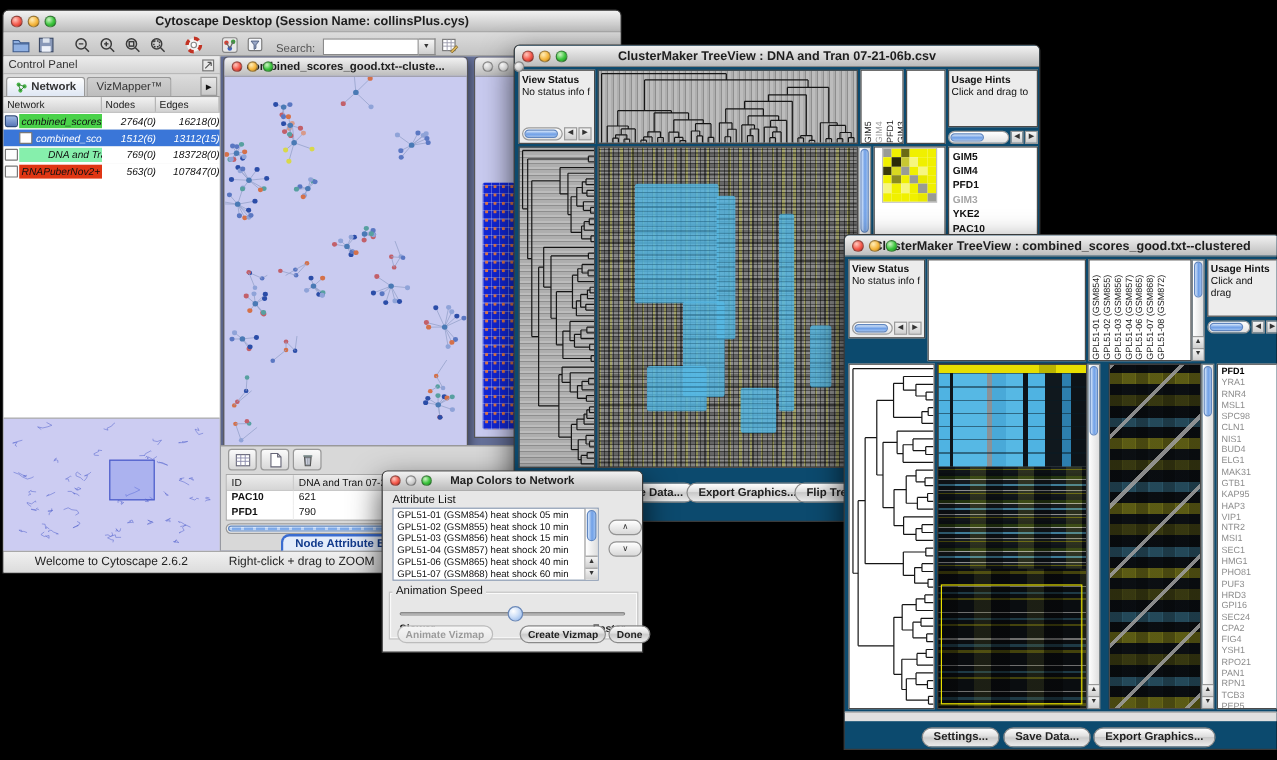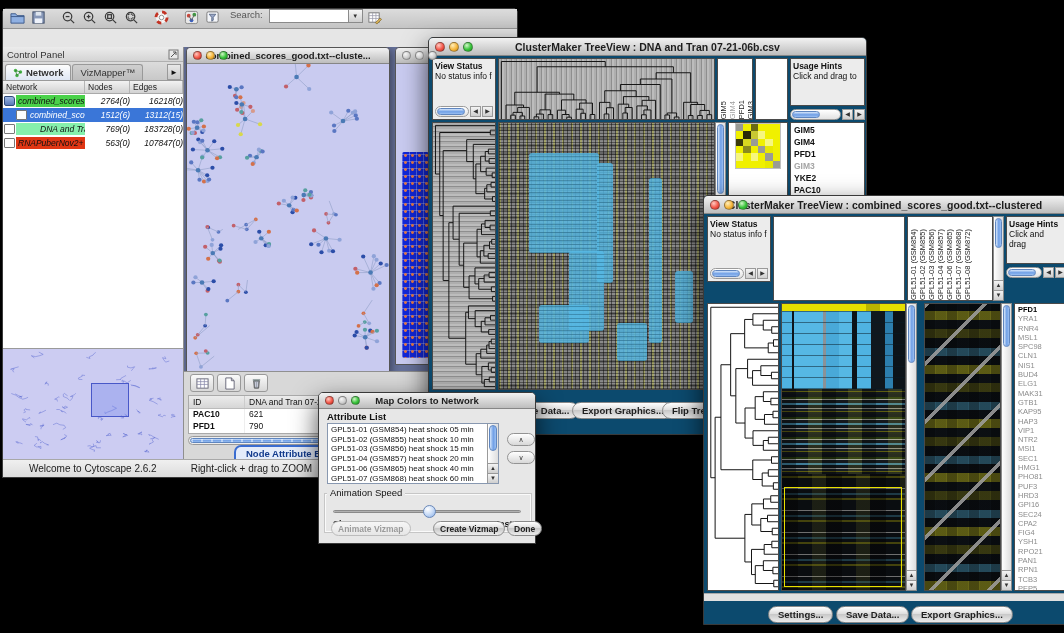--- a/index.html
+++ b/index.html
@@ -36,21 +36,21 @@
   font-size:6px;line-height:9px;text-align:center;color:#333;margin-left:1px;}
 .vscr{position:absolute;width:11px;border:1px solid #8a8a8a;background:linear-gradient(90deg,#fff,#dedede);}
 .vscr .pill{position:absolute;left:1px;right:1px;top:1px;border-radius:5px;height:55px;
   background:linear-gradient(90deg,#d6e6fb,#6f9fe6 55%,#9cc0f2);border:1px solid #5f86c0;}
 .vscr .ars{position:absolute;bottom:0;left:0;right:0;}
 .vscr .ar{height:10px;border-top:1px solid #999;background:linear-gradient(#f4f4f4,#cfcfcf);
   font-size:6px;line-height:9px;text-align:center;color:#333;}
 
 #mainwin{left:2px;top:8px;width:516px;height:470px;}
 #toolbar{height:20px;background:linear-gradient(#dcdcdc,#c4c4c4);border-bottom:1px solid #949494;
-  display:flex;align-items:flex-start;gap:3px;padding:0 5px;}
+  display:flex;align-items:flex-end;gap:3px;padding:0 5px;}
 .tico{width:18px;height:17px;display:flex;align-items:center;justify-content:center;}
 .tico svg{width:15px;height:15px;}
 .tsep{width:6px;}
 #searchlbl{font-size:9.5px;color:#555;margin-left:6px;}
 #searchbox{display:flex;margin-left:3px;}
 #searchbox input{width:80px;height:14px;border:1px solid #8a8a8a;font-size:9px;background:#fff;}
 #searchbox .drop{width:14px;height:14px;border:1px solid #8a8a8a;border-left:none;
   background:linear-gradient(#f6f6f6,#cfcfcf);font-size:6px;line-height:13px;text-align:center;color:#333;}
 #mainbody{position:absolute;left:0;right:0;top:38px;bottom:18px;}
 #statusbar{position:absolute;left:0;right:0;bottom:0;height:18px;background:linear-gradient(#f0f0f0,#dcdcdc);
@@ -165,21 +165,21 @@
 .sel-rect{position:absolute;left:2px;right:3px;top:183px;height:100px;border:1px solid #e8e000;}
 
 .tv2-zoom{background-color:#141a1e;background-image:
   repeating-linear-gradient(135deg,rgba(160,160,160,.85) 0 3px,transparent 3px 41px),
   repeating-linear-gradient(90deg,rgba(0,0,0,.3) 0 10px,transparent 10px 11px,rgba(0,0,0,.12) 11px 21px,transparent 21px 22px),
   repeating-linear-gradient(0deg,rgba(118,116,22,.85) 0 9px,rgba(10,14,18,.9) 9px 18px,rgba(46,96,118,.8) 18px 26px,
    rgba(10,14,18,.95) 26px 36px,rgba(72,72,16,.8) 36px 45px,rgba(12,16,20,.9) 45px 54px);}
 
 #dlg{left:318px;top:392px;width:218px;height:152px;background:#e7e7e7;}
 #dlg .body{position:relative;font-size:9.5px;}
-#attrlbl{position:absolute;left:8px;top:2px;color:#111;font-weight:bold;}
+#attrlbl{position:absolute;left:8px;top:2px;color:#111;}
 #attrbox{position:absolute;left:8px;top:14px;width:172px;height:61px;border:1px solid #8898b0;background:#fff;}
 #attrbox .items{position:absolute;left:1px;top:1px;right:12px;bottom:1px;overflow:hidden;
   font-size:8px;line-height:9.7px;white-space:nowrap;color:#111;padding-left:2px;}
 #attrbox .vscr{right:0;top:0;bottom:0;border:none;border-left:1px solid #9a9a9a;}
 #attrbox .pill{height:26px;}
 .updown{position:absolute;width:28px;height:13px;border:1px solid #939393;border-radius:7px;
   background:linear-gradient(#fff,#d8d8d8);font-size:7px;line-height:11px;text-align:center;color:#333;}
 #animgrp{position:absolute;left:5px;top:84px;width:208px;height:40px;
   border:1px solid #c6c6c6;box-shadow:inset 0 0 0 1px #fafafa;}
 #animlbl{position:absolute;left:8px;top:78px;background:#e7e7e7;padding:0 3px;color:#111;}
@@ -192,20 +192,28 @@
 #dlg .abtn{height:15px;font-size:8.5px;padding:0 6px;}
 
 .ic-stroke{stroke:#3a3a3a;fill:none;stroke-width:1.3;}
 </style>
 </head>
 <body>
 
 <div id="stage">
 
   <div class="win" id="mainwin">
+    <div class="tbar">
+      <div class="lights">
+        <div class="lt r"></div>
+        <div class="lt y"></div>
+        <div class="lt g"></div>
+      </div>
+      <div class="ttl">Cytoscape Desktop (Session Name: collinsPlus.cys)</div>
+    </div>
     <div id="toolbar">
       <div class="tico">
           <svg viewBox="0 0 16 16">
             <path d="M1 4h5l1.5 2H15v8H1z" fill="#8fb0e2" stroke="#3d5a8a"></path>
             <path d="M1 7h14" stroke="#3d5a8a"></path>
           </svg>
         </div>
       <div class="tico">
           <svg viewBox="0 0 16 16">
             <rect x="2" y="2" width="12" height="12" fill="#8898b8" stroke="#3c4a66"></rect>

